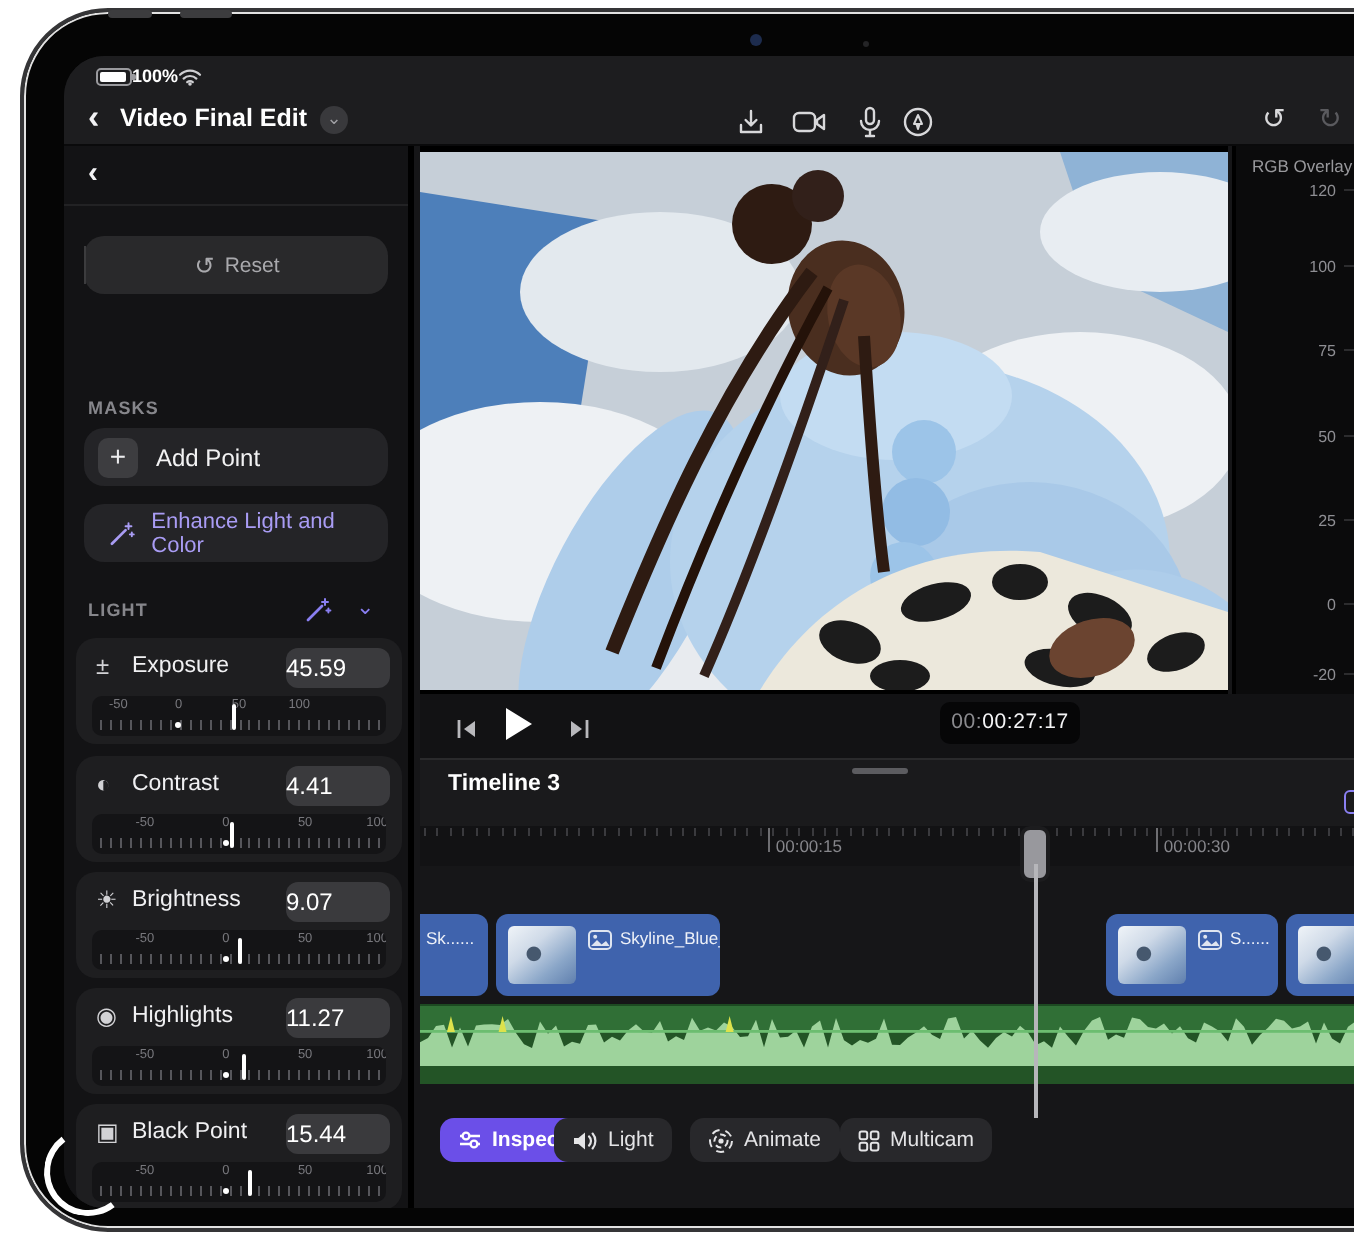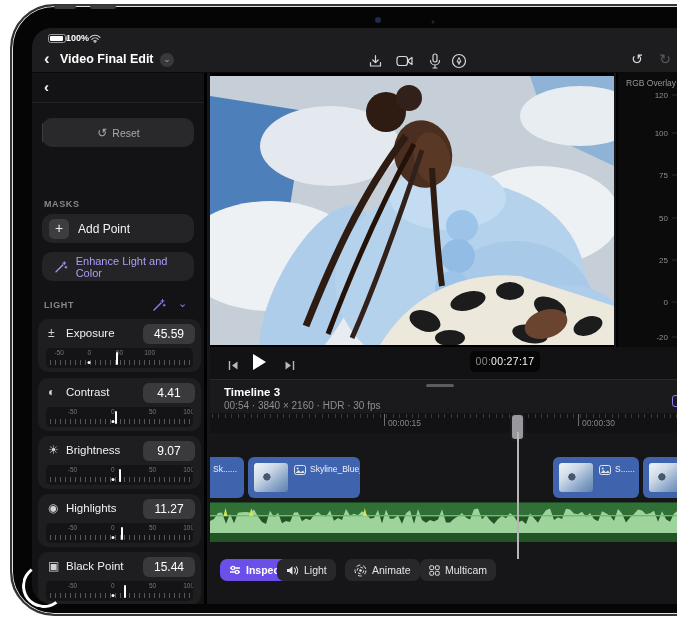--- a/index.html
+++ b/index.html
@@ -37,21 +37,21 @@
   #add-mask .plus{width:20px;height:20px;margin-left:7px;background:#3d3d40;border-radius:5px;color:#ececee;font-size:14px;text-align:center;line-height:18px}
   #add-mask .lbl{color:#f2f2f3;font-size:12px;margin-left:9px}
   #enhance .lbl{color:#a99cf4;font-size:11px;margin-left:8px}
   #enhance svg{margin-left:12px}
   #light-row{position:absolute;left:0;top:224px;width:175px;height:16px}
   .purple{color:#8a7ff2}
   
   .param-card{position:absolute;left:6px;width:163px;height:53px;background:#1e1e20;border-radius:10px}
   .p-ic{position:absolute;left:10px;top:7px;color:#d2d2d5;font-size:12px;line-height:14px}
   .p-lbl{position:absolute;left:28px;top:8px;color:#f0f0f2;font-size:11.5px}
-  .p-val{position:absolute;right:6px;top:5px;width:52px;height:20px;background:#3a3a3d;border-radius:6px;color:#fff;font-size:12px;text-align:center;line-height:20px}
+  .p-val{position:absolute;right:6px;top:5px;width:52px;height:20px;background:#3a3a3d;border-radius:6px;color:#fff;font-size:12px;text-align:left;line-height:20px}
   .slider{position:absolute;left:8px;top:29px;width:147px;height:20px;background:#141416;border-radius:5px;overflow:hidden}
   .tk{position:absolute;bottom:3px;width:1px;height:5px;background:#56565b}
   .sl-lab{position:absolute;top:1px;transform:translateX(-50%);color:#77777c;font-size:6.5px;font-weight:normal}
   .dot{position:absolute;bottom:4px;width:3px;height:3px;border-radius:50%;background:#fff;transform:translateX(-50%)}
   .ind{position:absolute;top:4px;width:2px;height:13px;background:#fff;border-radius:1px;transform:translateX(-50%)}
   
   #preview{position:absolute;left:178px;top:45px;width:404px;height:274px;background:#000;overflow:hidden}
   #preview svg{position:absolute;left:0;top:3px}
   
   #scope{position:absolute;left:584px;top:45px;width:110px;height:274px;background:#0b0b0c;border-left:2px solid #000}
@@ -613,21 +613,20 @@
             <path d="M9.5 1v9" stroke="#b8b8bc" stroke-width="1.4"></path>
             <path d="M1.5 1.5 7 5.5l-5.5 4z" fill="#b8b8bc"></path>
           </svg>
       </span>
       <span id="tc-pill"><span class="tc-dim">00:</span><span class="tc-main">00:27:17</span></span>
     </div>
 
     <div id="tl-hdr">
       <div id="drag-handle"></div>
       <span id="tl-name">Timeline 3</span>
-      <span id="tl-meta">00:54 · 3840 × 2160 · HDR · 30 fps</span>
       <div id="edge-glyph"></div>
     </div>
 
     <div id="ruler">
         <i class="mtk" style="left: 2px;"></i>
         <i class="mtk" style="left: 8.45px;"></i>
         <i class="mtk" style="left: 14.9px;"></i>
         <i class="mtk" style="left: 21.35px;"></i>
         <i class="mtk" style="left: 27.8px;"></i>
         <i class="mtk" style="left: 34.25px;"></i>

